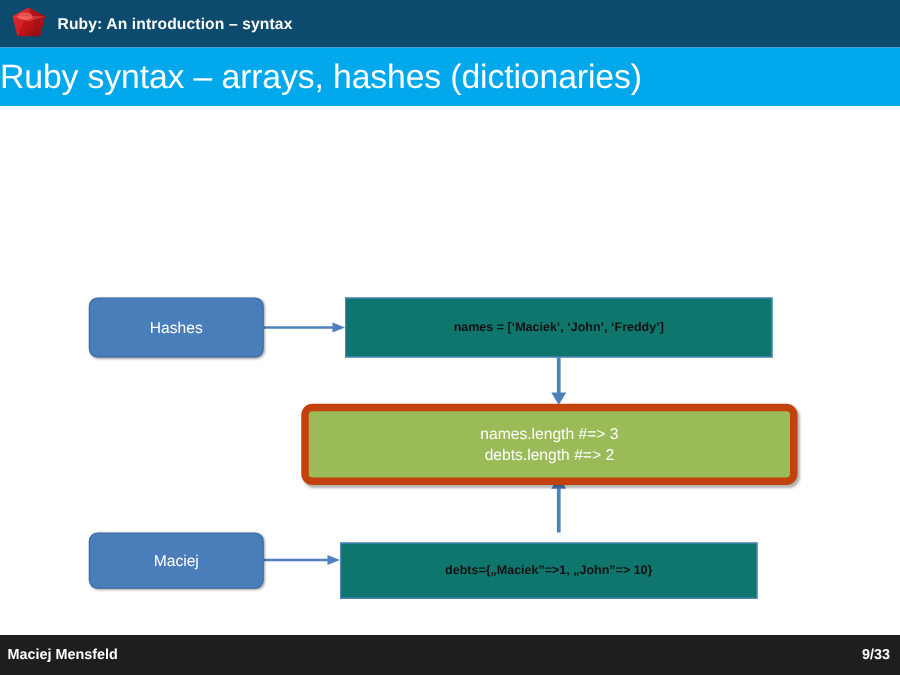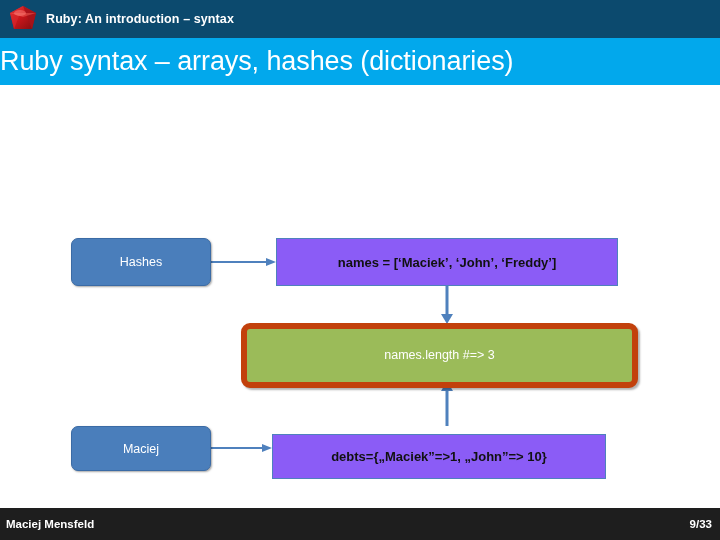--- a/index.html
+++ b/index.html
@@ -98,27 +98,27 @@
     color: #ffffff;
     font-size: 12.5px;
     box-sizing: border-box;
   }
   .pill-arrays { left: 71px; top: 153px; width: 140px; height: 48px; }
   .pill-hashes { left: 71px; top: 341px; width: 140px; height: 45px; }
 
   
   .codebox {
     position: absolute;
-    background: #8b5cf6;
+    background: #0f766e;
     border: 1.6px solid #4f81bd;
     display: flex;
     align-items: center;
     justify-content: center;
     color: #111111;
-    font-size: 13px;
+    font-size: 10px;
     font-weight: bold;
     box-sizing: border-box;
     white-space: nowrap;
   }
   .codebox-names { left: 276px; top: 153px; width: 342px; height: 48px; }
   .codebox-debts { left: 272px; top: 349px; width: 334px; height: 45px; }
 
   
   .greenbox {
     position: absolute;
@@ -213,20 +213,21 @@
     <div class="pill pill-arrays">
       <span>Hashes</span>
     </div>
 
     <div class="codebox codebox-names">
       <span>names = [‘Maciek’, ‘John’, ‘Freddy’]</span>
     </div>
 
     <div class="greenbox">
       <span class="greenbox-line">names.length #=&gt; 3</span>
+      <span class="greenbox-line">debts.length #=&gt; 2</span>
     </div>
 
     <div class="pill pill-hashes">
       <span>Maciej</span>
     </div>
 
     <div class="codebox codebox-debts">
       <span>debts={„Maciek”=&gt;1, „John”=&gt; 10}</span>
     </div>
 

